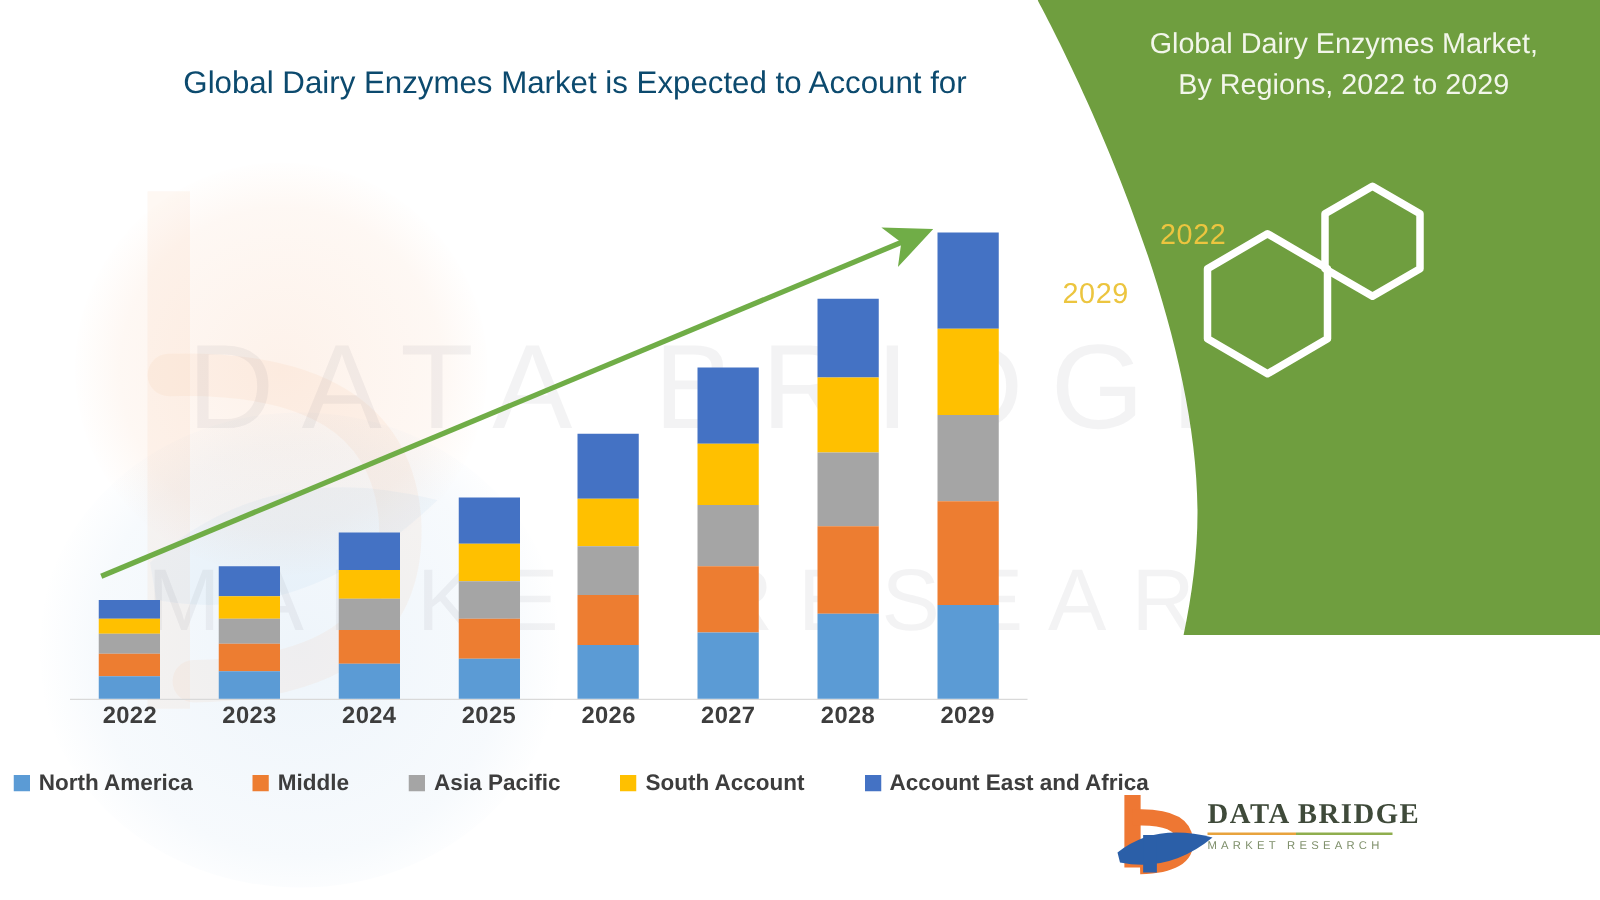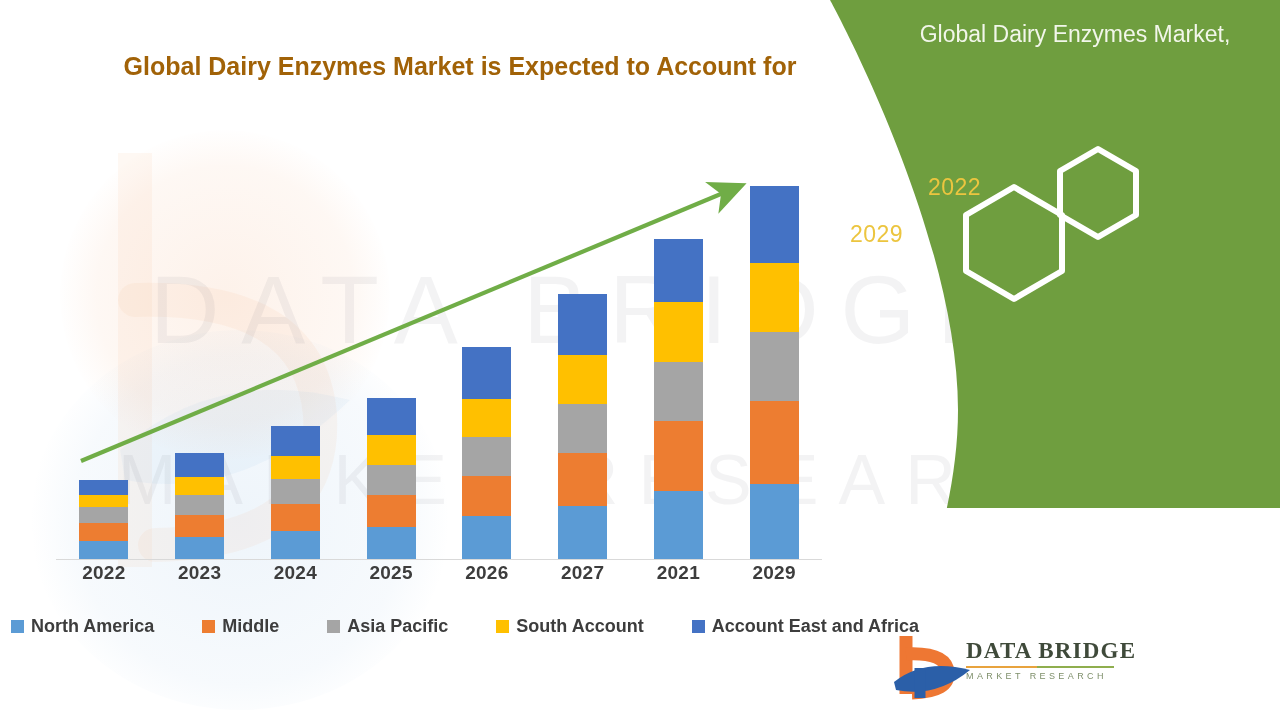--- a/index.html
+++ b/index.html
@@ -71,24 +71,24 @@
     font-weight: 400;
   }
 
   
   .chart-title {
     position: absolute;
     left: 90px;
     top: 48px;
     width: 740px;
     text-align: center;
-    color: #a16207;
+    color: #0c4a6e;
     font-size: 25px;
     line-height: 36px;
-    font-weight: 700;
+    font-weight: 400;
   }
   .chart-title span { display: block; }
 
   
   #plot {
     position: absolute;
     left: 56px;
     top: 160px;
     width: 766px;
     height: 400px;
@@ -378,21 +378,21 @@
     <line x1="81" y1="461" x2="728" y2="191" stroke="#70ad47" stroke-width="4.2" marker-end="url(#ah)"></line>
   </svg>
 
   <div class="xlabels" id="xlabels">
       <div class="xlabel">2022</div>
       <div class="xlabel">2023</div>
       <div class="xlabel">2024</div>
       <div class="xlabel">2025</div>
       <div class="xlabel">2026</div>
       <div class="xlabel">2027</div>
-      <div class="xlabel">2021</div>
+      <div class="xlabel">2028</div>
       <div class="xlabel">2029</div>
     </div>
 
   <div class="legend" id="legend">
       <div class="legend-item">
         <div class="legend-swatch" style="background: rgb(91, 155, 213);"></div>
         <div class="legend-label">North America</div>
       </div>
       <div class="legend-item">
         <div class="legend-swatch" style="background: rgb(237, 125, 49);"></div>
@@ -412,20 +412,21 @@
       </div>
     </div>
 
   <div class="green-panel">
     <svg width="450" height="720" viewBox="0 0 450 720" style="position:absolute;left:0;top:0;">
       <path d="M0,0 L450,0 L450,720 L37,720 C 37,720 128,560 128,410 C 128,232 0,0 0,0 Z" fill="#6f9e3f"></path>
     </svg>
 
     <div class="panel-title">
       <span>Global Dairy Enzymes Market,</span>
+      <span>By Regions, 2022 to 2029</span>
     </div>
 
     <div class="hexes">
       <svg width="230" height="160" viewBox="0 0 230 160" style="position:absolute;left:0;top:0;">
         <polygon points="158,4 196,26 196,70 158,92 120,70 120,26" fill="none" stroke="#ffffff" stroke-width="6" stroke-linejoin="round"></polygon>
         <polygon points="74,42 122,70 122,126 74,154 26,126 26,70" fill="none" stroke="#ffffff" stroke-width="6" stroke-linejoin="round"></polygon>
       </svg>
     </div>
     <div class="hex-year hex-year-2022">2022</div>
     <div class="hex-year hex-year-2029">2029</div>

